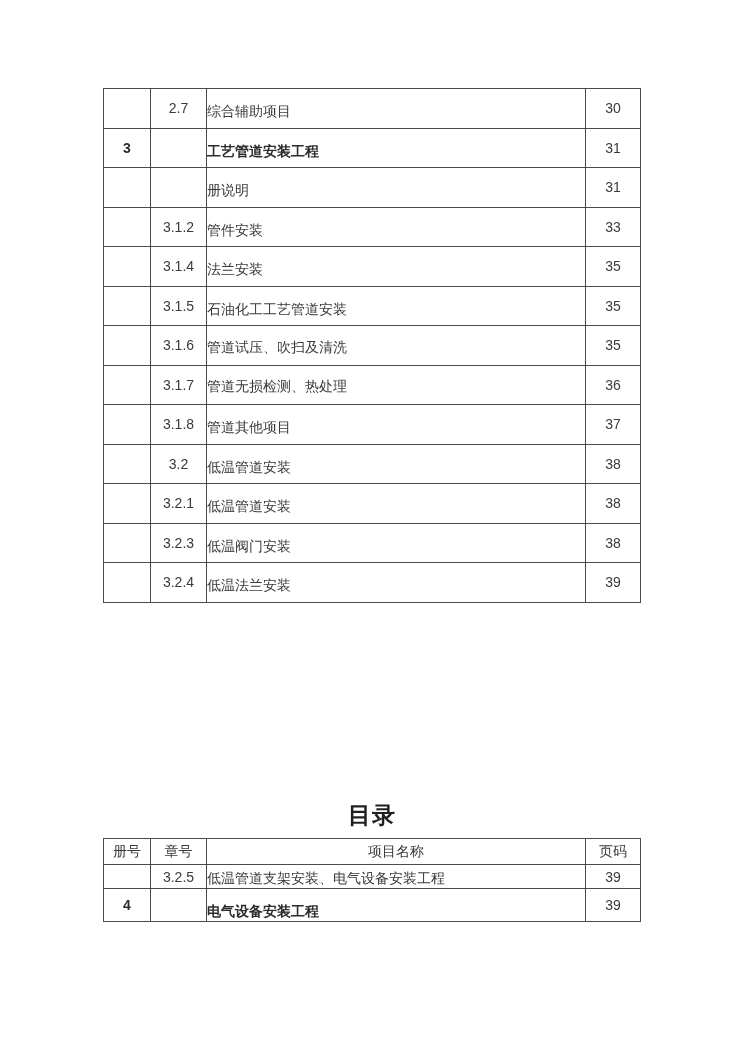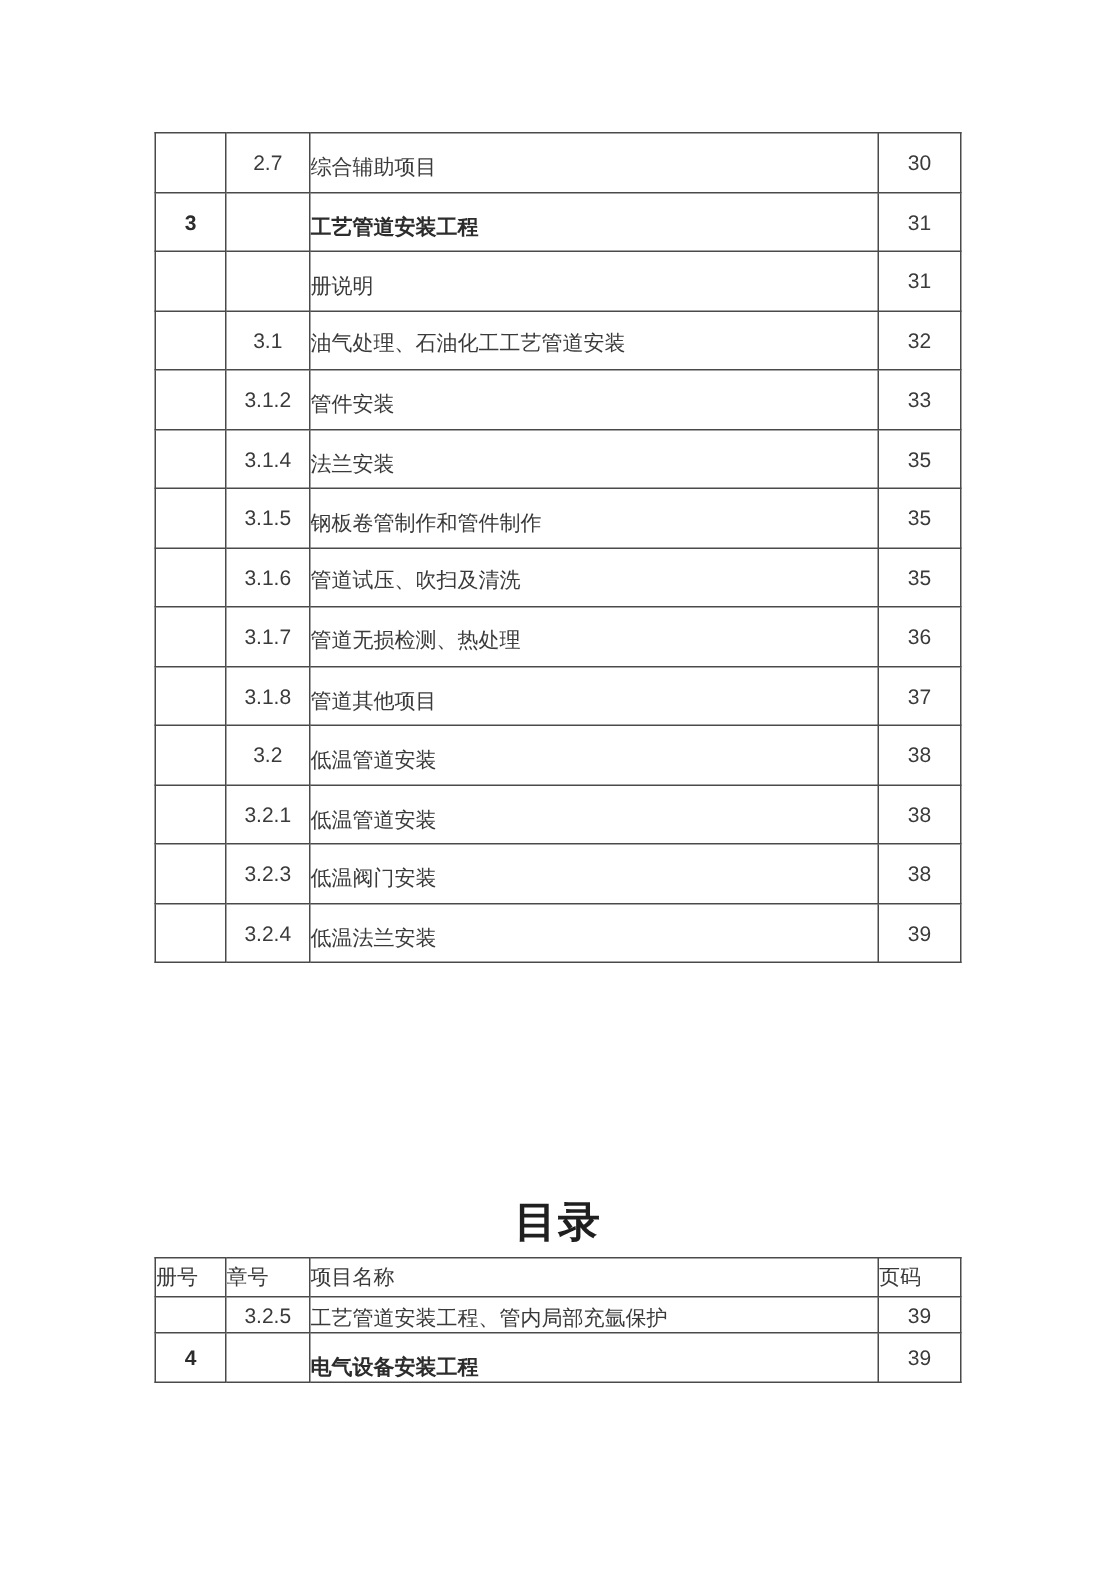--- a/index.html
+++ b/index.html
@@ -39,21 +39,21 @@
     color: #3a3a3a;
     padding: 0;
     overflow: hidden;
     white-space: nowrap;
   }
   #table1 tbody tr { height: 39.5px; }
   #table2 thead tr { height: 26px; }
   #table2 tbody tr { height: 24px; }
 
   .toc-table th {
-    text-align: left;
+    text-align: center;
     vertical-align: middle;
   }
   .c-book, .c-chapter, .c-page {
     text-align: center;
     vertical-align: middle;
     padding-top: 7px;
   }
   .c-name {
     text-align: left;
     padding-left: 9px;
@@ -72,21 +72,21 @@
     color: #2c2c2c;
   }
   tr.thick-top td { border-top-width: 2px; }
 
   .toc-heading {
     position: absolute;
     top: 801px;
     left: 0;
     width: 744px;
     text-align: center;
-    font-size: 28px;
+    font-size: 23px;
     font-weight: bold;
     color: #1f1f1f;
     letter-spacing: 1px;
     line-height: 28px;
   }
 </style>
 </head>
 <body>
 
 <div class="page">
@@ -110,42 +110,36 @@
           <td class="c-chapter"></td>
           <td class="c-name">工艺管道安装工程</td>
           <td class="c-page">31</td>
         </tr>
         <tr class="v-top">
           <td class="c-book"></td>
           <td class="c-chapter"></td>
           <td class="c-name">册说明</td>
           <td class="c-page">31</td>
         </tr>
-        <tr class="v-middle">
-          <td class="c-book"></td>
-          <td class="c-chapter">3.1</td>
-          <td class="c-name">油气处理、石油化工工艺管道安装</td>
-          <td class="c-page">32</td>
-        </tr>
         <tr class="v-top">
           <td class="c-book"></td>
           <td class="c-chapter">3.1.2</td>
           <td class="c-name">管件安装</td>
           <td class="c-page">33</td>
         </tr>
         <tr class="v-top">
           <td class="c-book"></td>
           <td class="c-chapter">3.1.4</td>
           <td class="c-name">法兰安装</td>
           <td class="c-page">35</td>
         </tr>
         <tr class="v-top">
           <td class="c-book"></td>
           <td class="c-chapter">3.1.5</td>
-          <td class="c-name">钢板卷管制作和管件制作</td>
+          <td class="c-name">石油化工工艺管道安装</td>
           <td class="c-page">35</td>
         </tr>
         <tr class="v-middle">
           <td class="c-book"></td>
           <td class="c-chapter">3.1.6</td>
           <td class="c-name">管道试压、吹扫及清洗</td>
           <td class="c-page">35</td>
         </tr>
         <tr class="v-middle">
           <td class="c-book"></td>
@@ -200,21 +194,21 @@
           <th>册号</th>
           <th>章号</th>
           <th>项目名称</th>
           <th>页码</th>
         </tr>
     </thead>
     <tbody>
         <tr class="v-middle">
           <td class="c-book"></td>
           <td class="c-chapter">3.2.5</td>
-          <td class="c-name">工艺管道安装工程、管内局部充氩保护</td>
+          <td class="c-name">低温管道支架安装、电气设备安装工程</td>
           <td class="c-page">39</td>
         </tr>
         <tr class="v-top bold">
           <td class="c-book">4</td>
           <td class="c-chapter"></td>
           <td class="c-name">电气设备安装工程</td>
           <td class="c-page">39</td>
         </tr>
       </tbody>
   </table>

